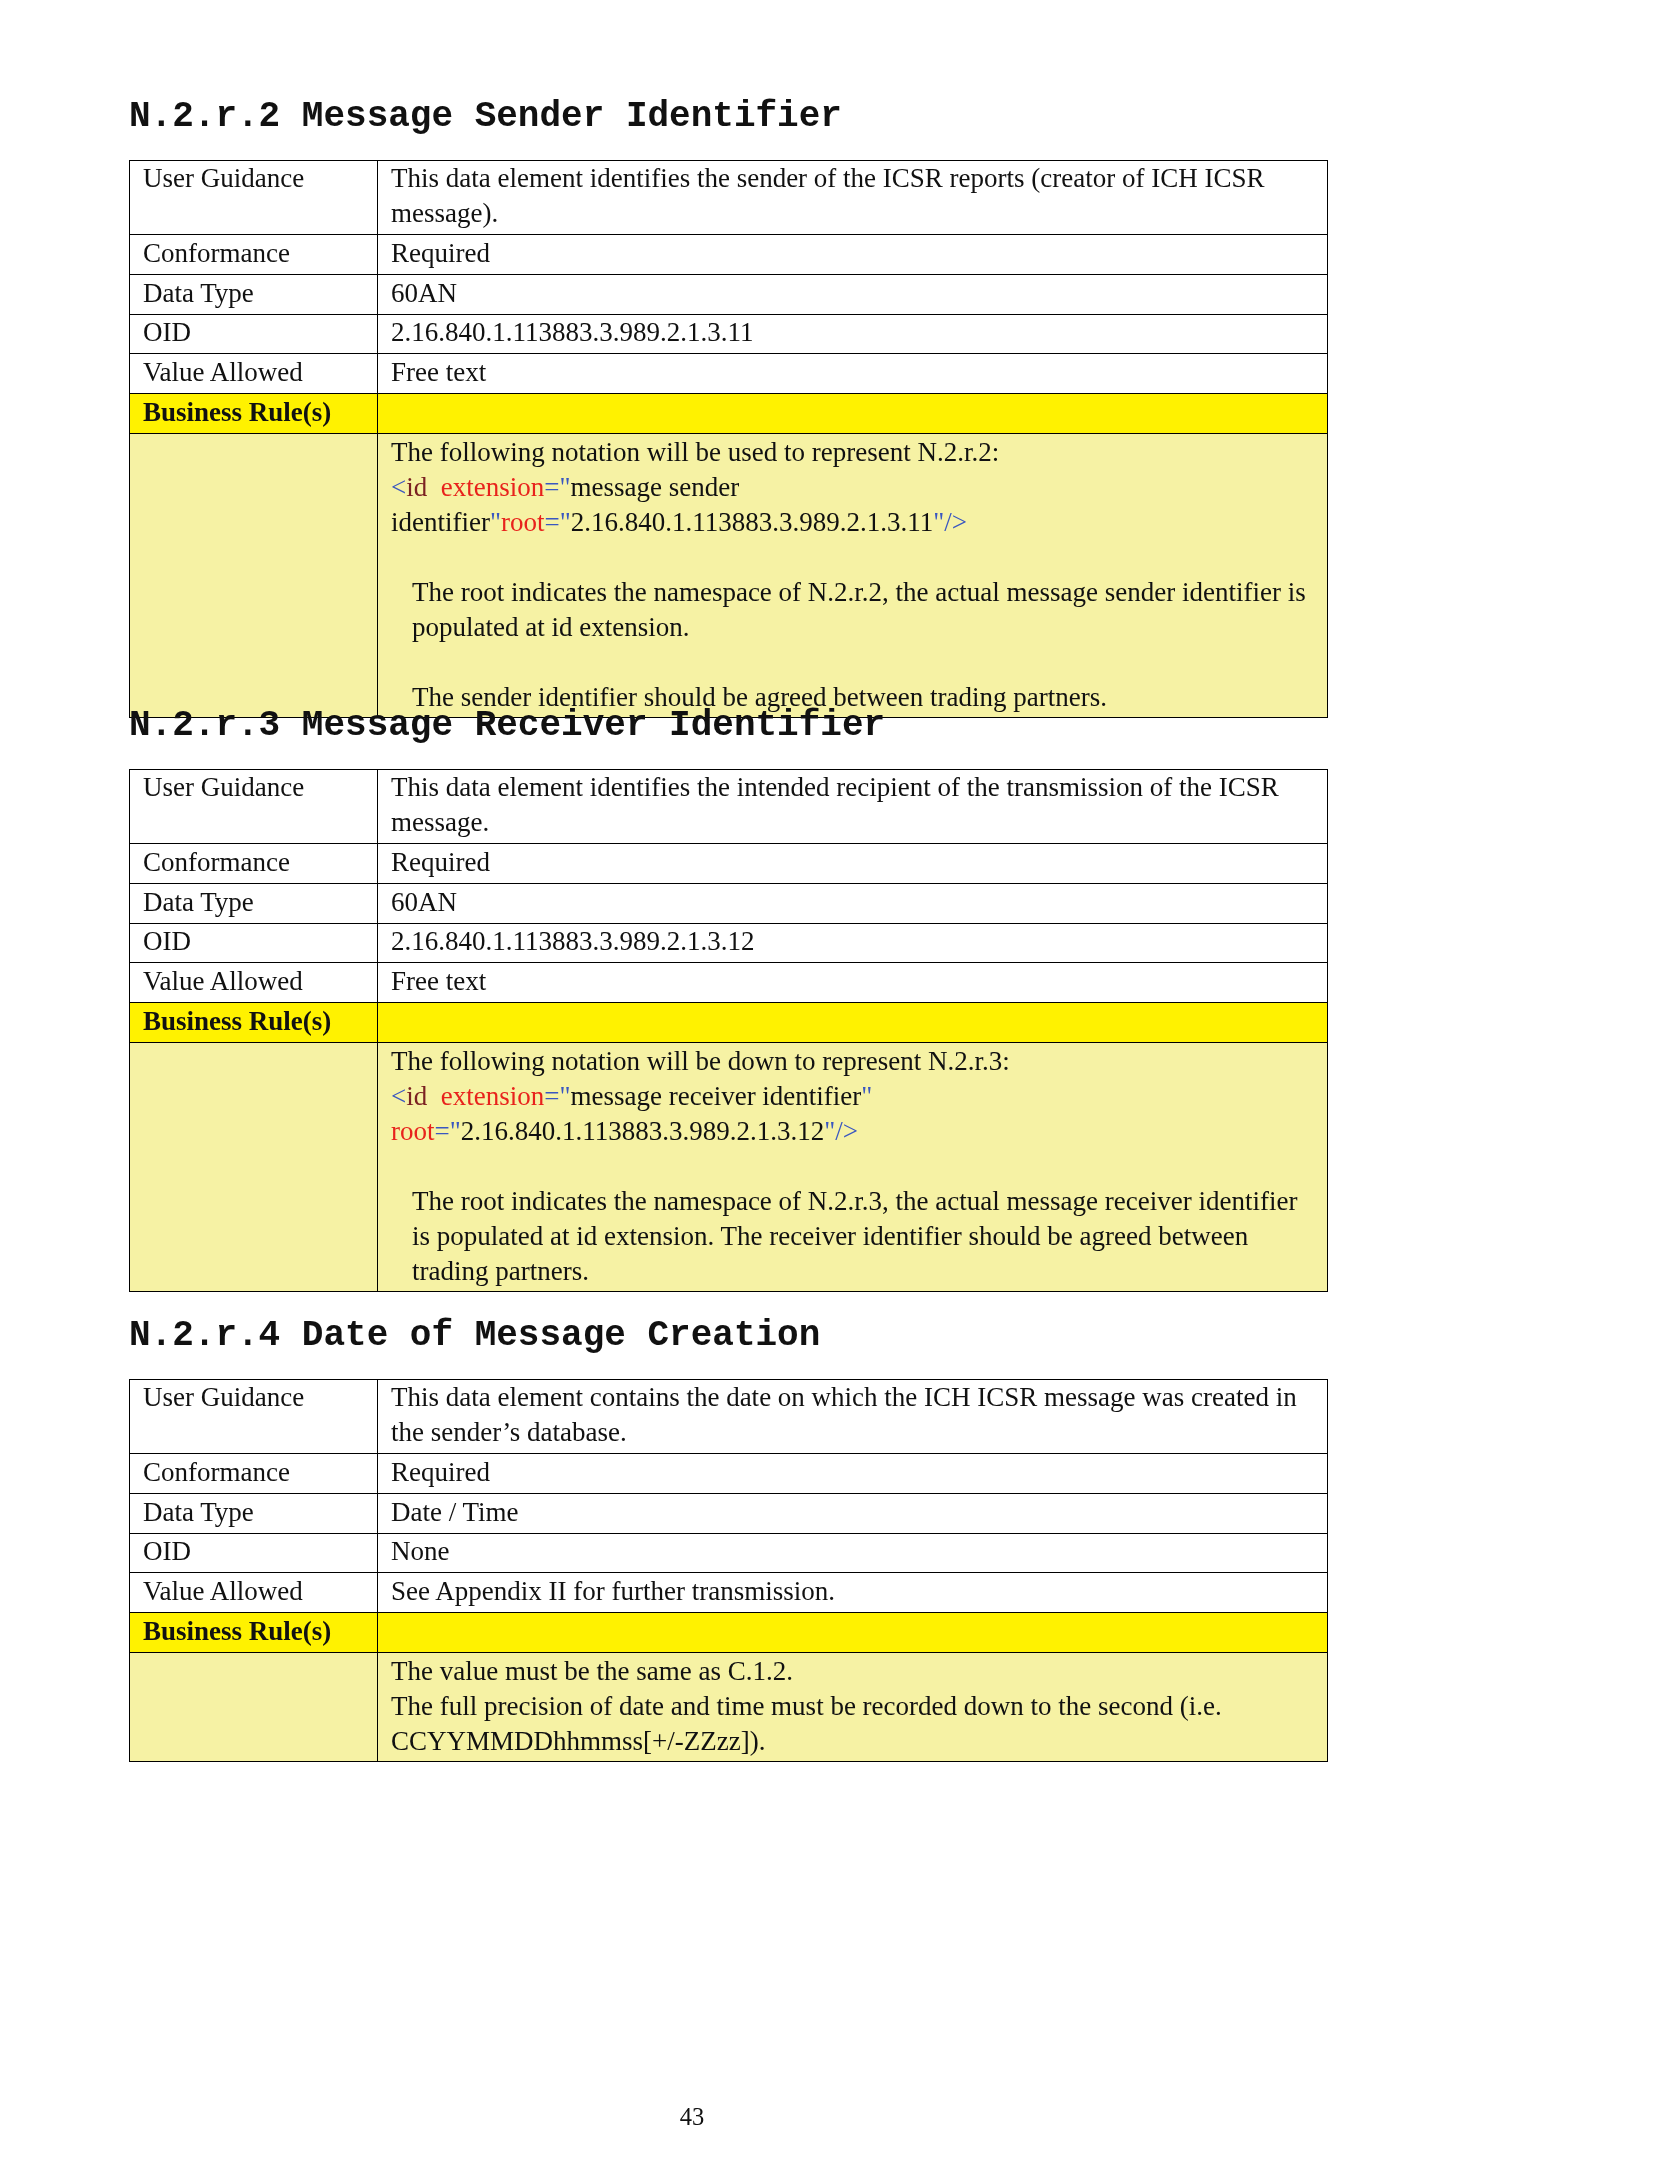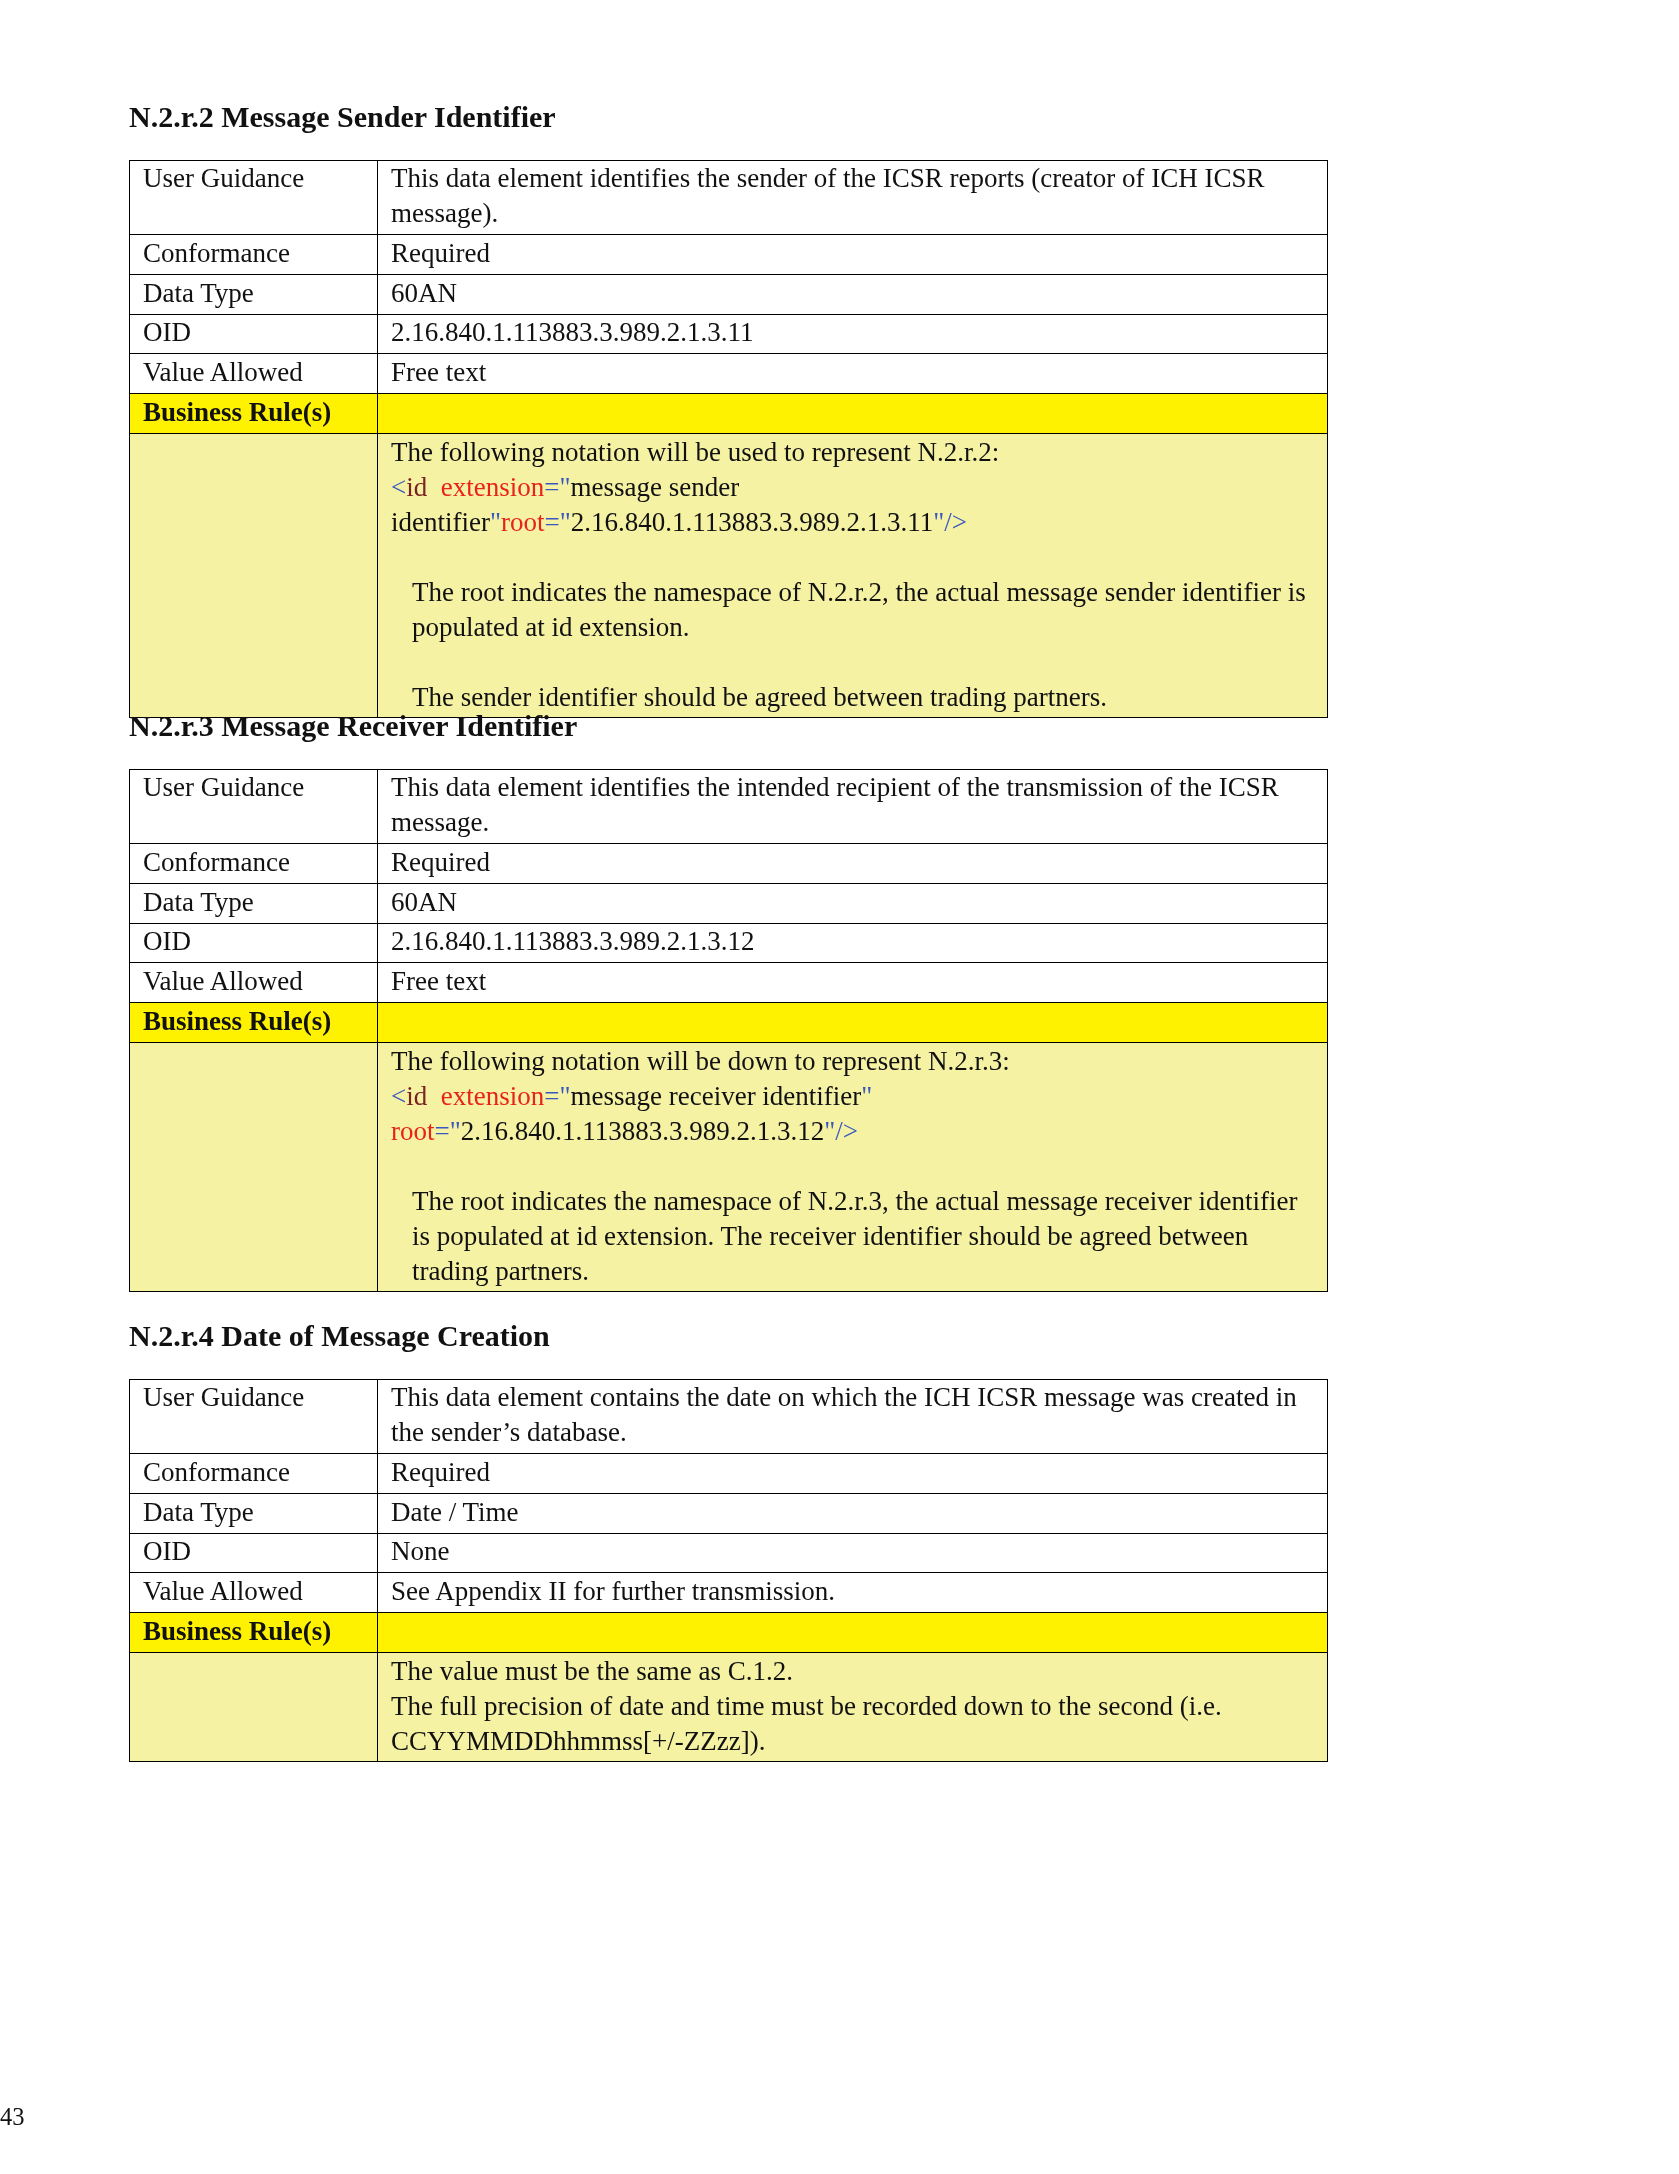--- a/index.html
+++ b/index.html
@@ -23,25 +23,26 @@
   }
   .content{
     position:absolute;
     left:129px;
     width:1199px;
   }
   .sec-1{top:99px;}
   .sec-2{top:708px;}
   .sec-3{top:1318px;}
   .section-heading{
-    font-size:30px;
+    font-size:36px;
     font-weight:bold;
     line-height:36px;
     margin:0 0 24.5px 0;
     letter-spacing:0px;
+    font-family:Liberation Mono, monospace;
   }
   table.spec-table{
     border-collapse:collapse;
     width:100%;
     table-layout:fixed;
     padding-left:36px;
   }
   table.spec-table td{
     border:1.9px solid #000000;
     font-size:27px;
@@ -58,21 +59,21 @@
   .rule-para.spaced{margin-top:35px;margin-left:21px;}
   .c-blue{color:var(--xml-blue);}
   .c-red{color:var(--xml-red);}
   .c-darkred{color:var(--xml-darkred);}
   .c-black{color:var(--ink);}
   .page-number{
     position:absolute;
     left:0;
     top:2102px;
     width:1384px;
-    text-align:left;
+    text-align:center;
     font-size:24.5px;
     line-height:30px;
   }
 </style>
 </head>
 <body>
 
 <div class="page">
 
   <div class="content sec-1">

